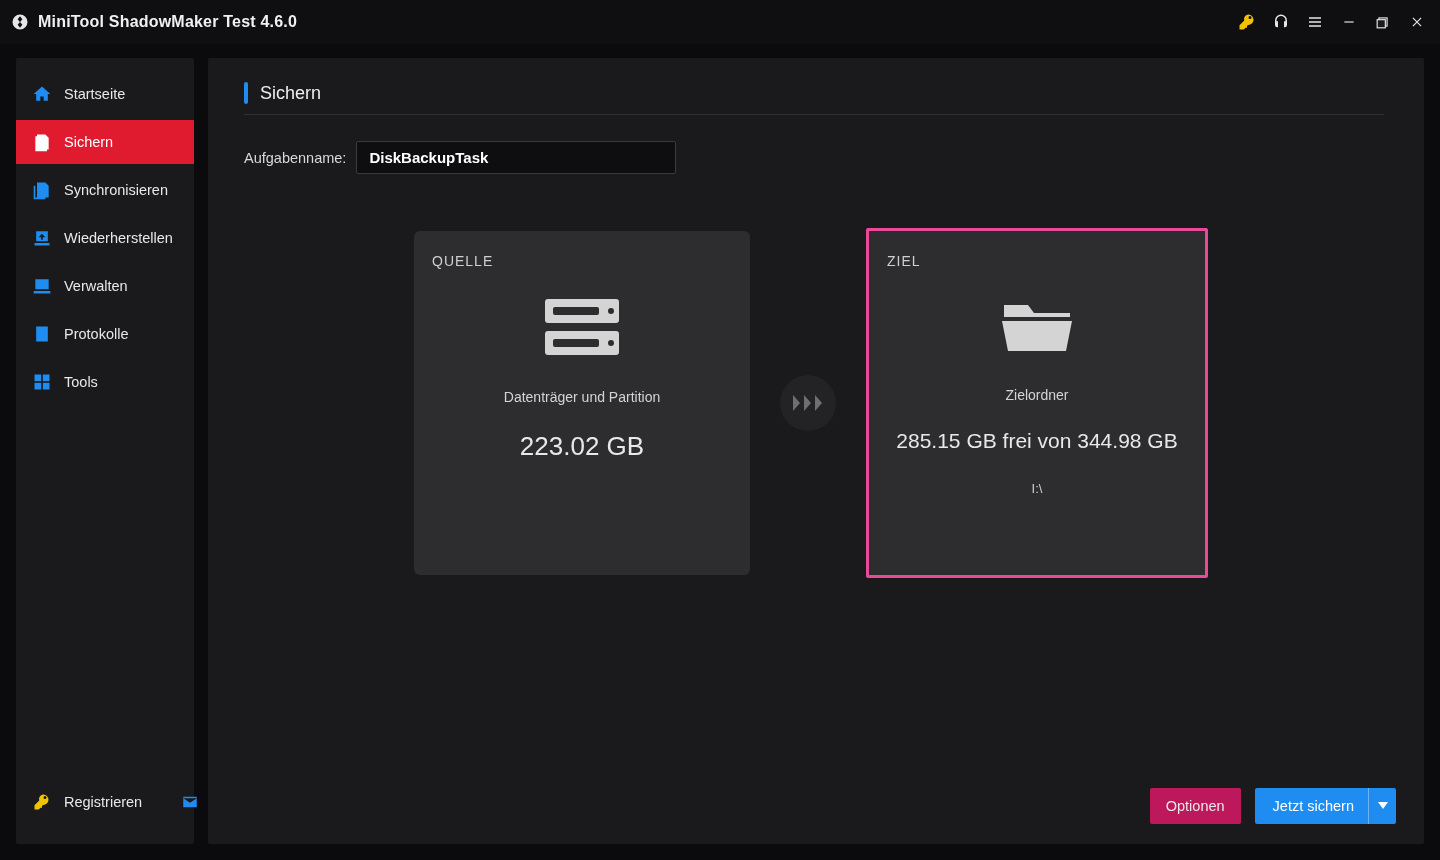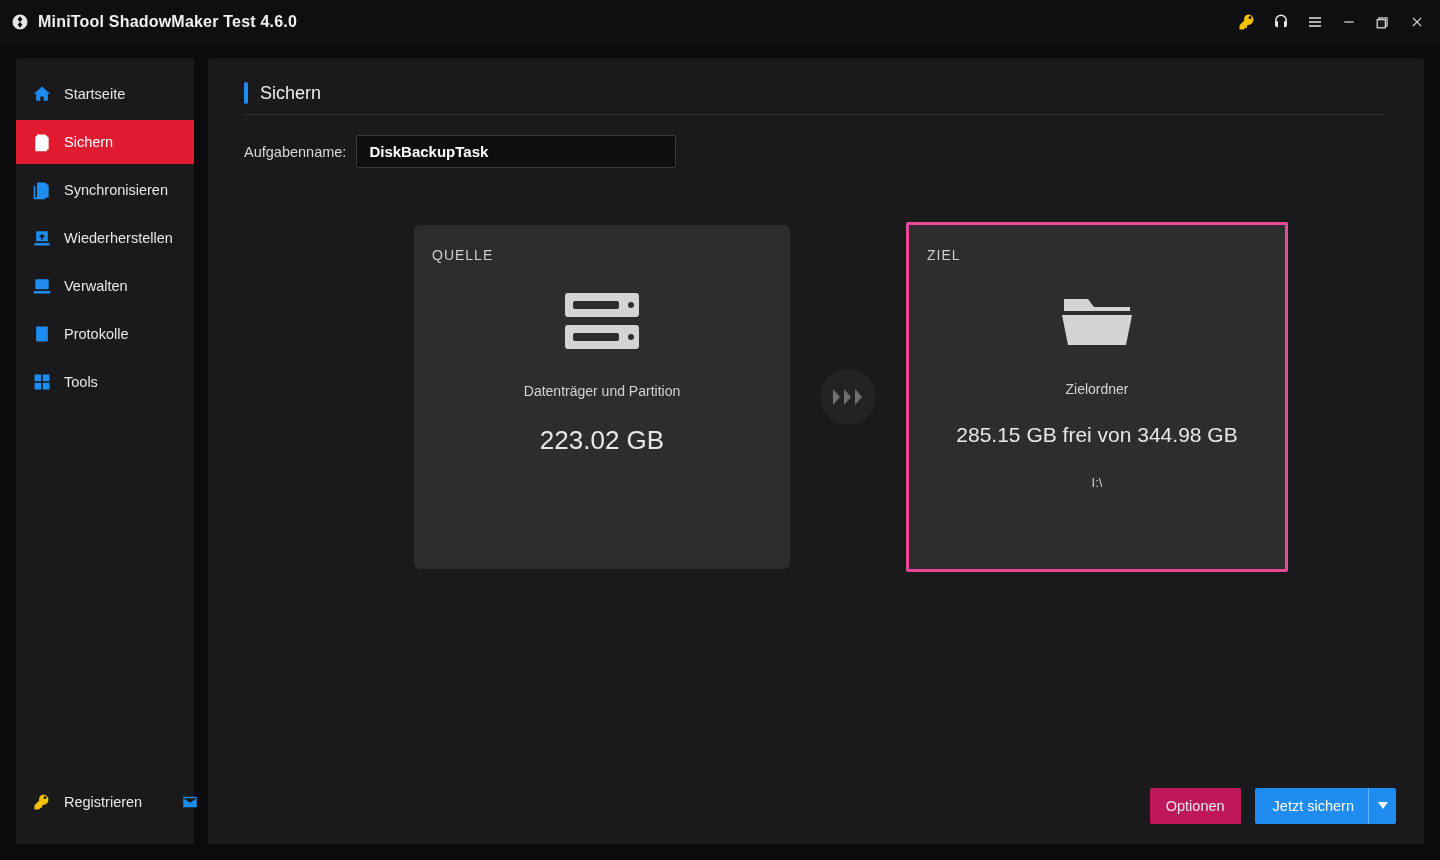--- a/index.html
+++ b/index.html
@@ -32,30 +32,30 @@
   .side-bottom .side-item .icon.mail svg path { fill:#1e8cf0; }
 
   
   .main { flex:1; background:#1a1a1d; border-radius:2px; position:relative; display:flex; flex-direction:column; }
   .main-inner { padding: 24px 40px 0 36px; flex:1; display:flex; flex-direction:column; }
 
   .page-title { display:flex; align-items:center; gap:12px; padding-bottom: 10px; border-bottom:1px solid #303034; }
   .page-title .bar { width:4px; height:22px; background:#1e8cf0; border-radius:2px; }
   .page-title .txt { font-size:18px; font-weight:500; color:#eee; }
 
-  .taskname-row { display:flex; align-items:center; gap:10px; margin-top:20px; }
+  .taskname-row { display:flex; align-items:center; gap:10px; margin-top:26px; }
   .taskname-row label { font-size:14.5px; color:#d8d8d8; }
   .taskname-row input {
     background:#0e0e10; border:1px solid #3a3a3e; color:#fff; font-weight:700;
     font-size:15px; padding:7px 12px; width:320px; border-radius:2px; outline:none;
   }
 
   .cards-row { display:flex; align-items:center; margin-top:54px; gap:30px; margin-left:170px; }
 
-  .card { width:376px; height:344px; background:#2d2d30; border-radius:6px; padding:22px 18px 16px 18px; color:#dcdcdc; cursor:pointer; }
+  .card { width:336px; height:344px; background:#2d2d30; border-radius:6px; padding:22px 18px 16px 18px; color:#dcdcdc; cursor:pointer; }
   .card .card-title { font-size:14px; letter-spacing:1px; color:#cfcfcf; }
   .card .card-icon { display:flex; justify-content:center; margin-top:26px; }
   .card .card-sub { text-align:center; font-size:14px; margin-top:30px; color:#d4d4d4; }
   .card .card-big { text-align:center; font-size:26px; margin-top:26px; color:#e8e8e8; }
   .card .card-desc { text-align:center; font-size:14px; margin-top:24px; color:#d0d0d0; line-height:1.4; padding:0 6px; }
   .card .card-path { text-align:center; font-size:13px; margin-top:28px; color:#d0d0d0; }
 
   .arrow-circle { width:56px; height:56px; background:#232326; border-radius:50%; display:flex; align-items:center; justify-content:center; }
   .arrow-circle svg { fill:#6f6f73; }
 

